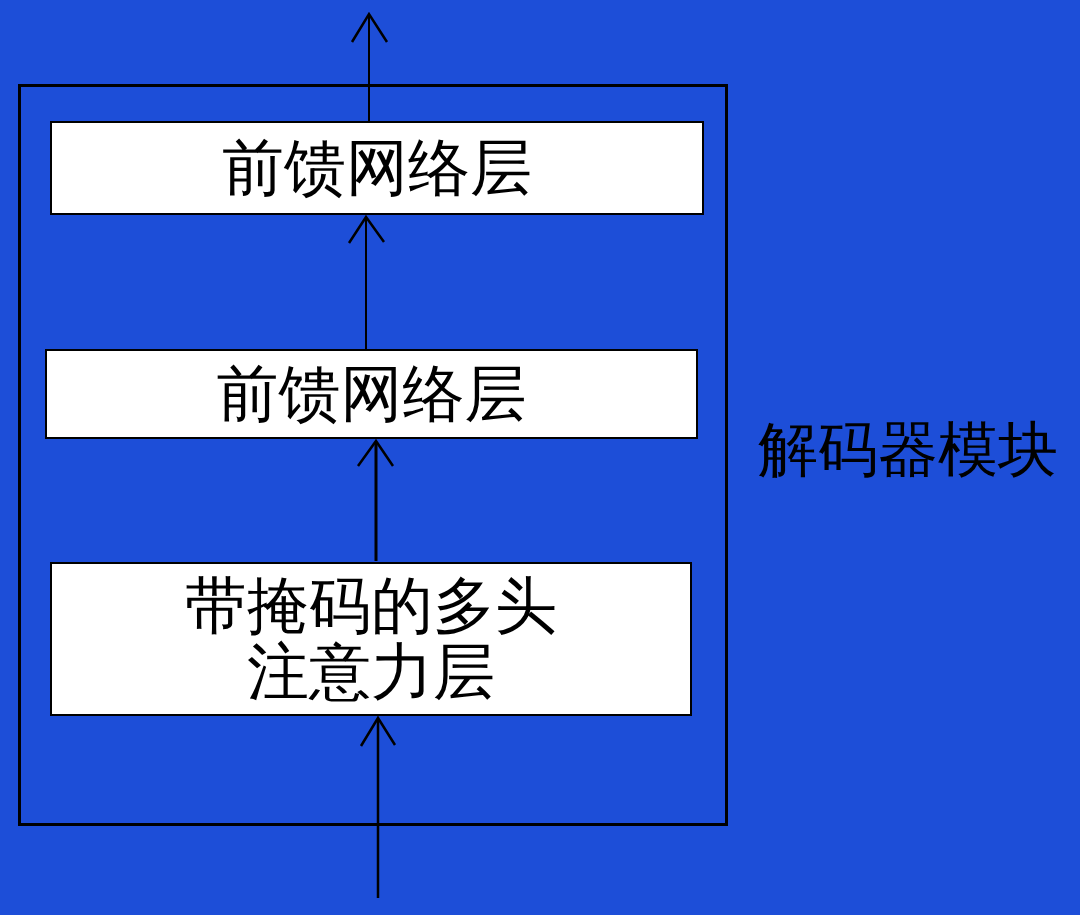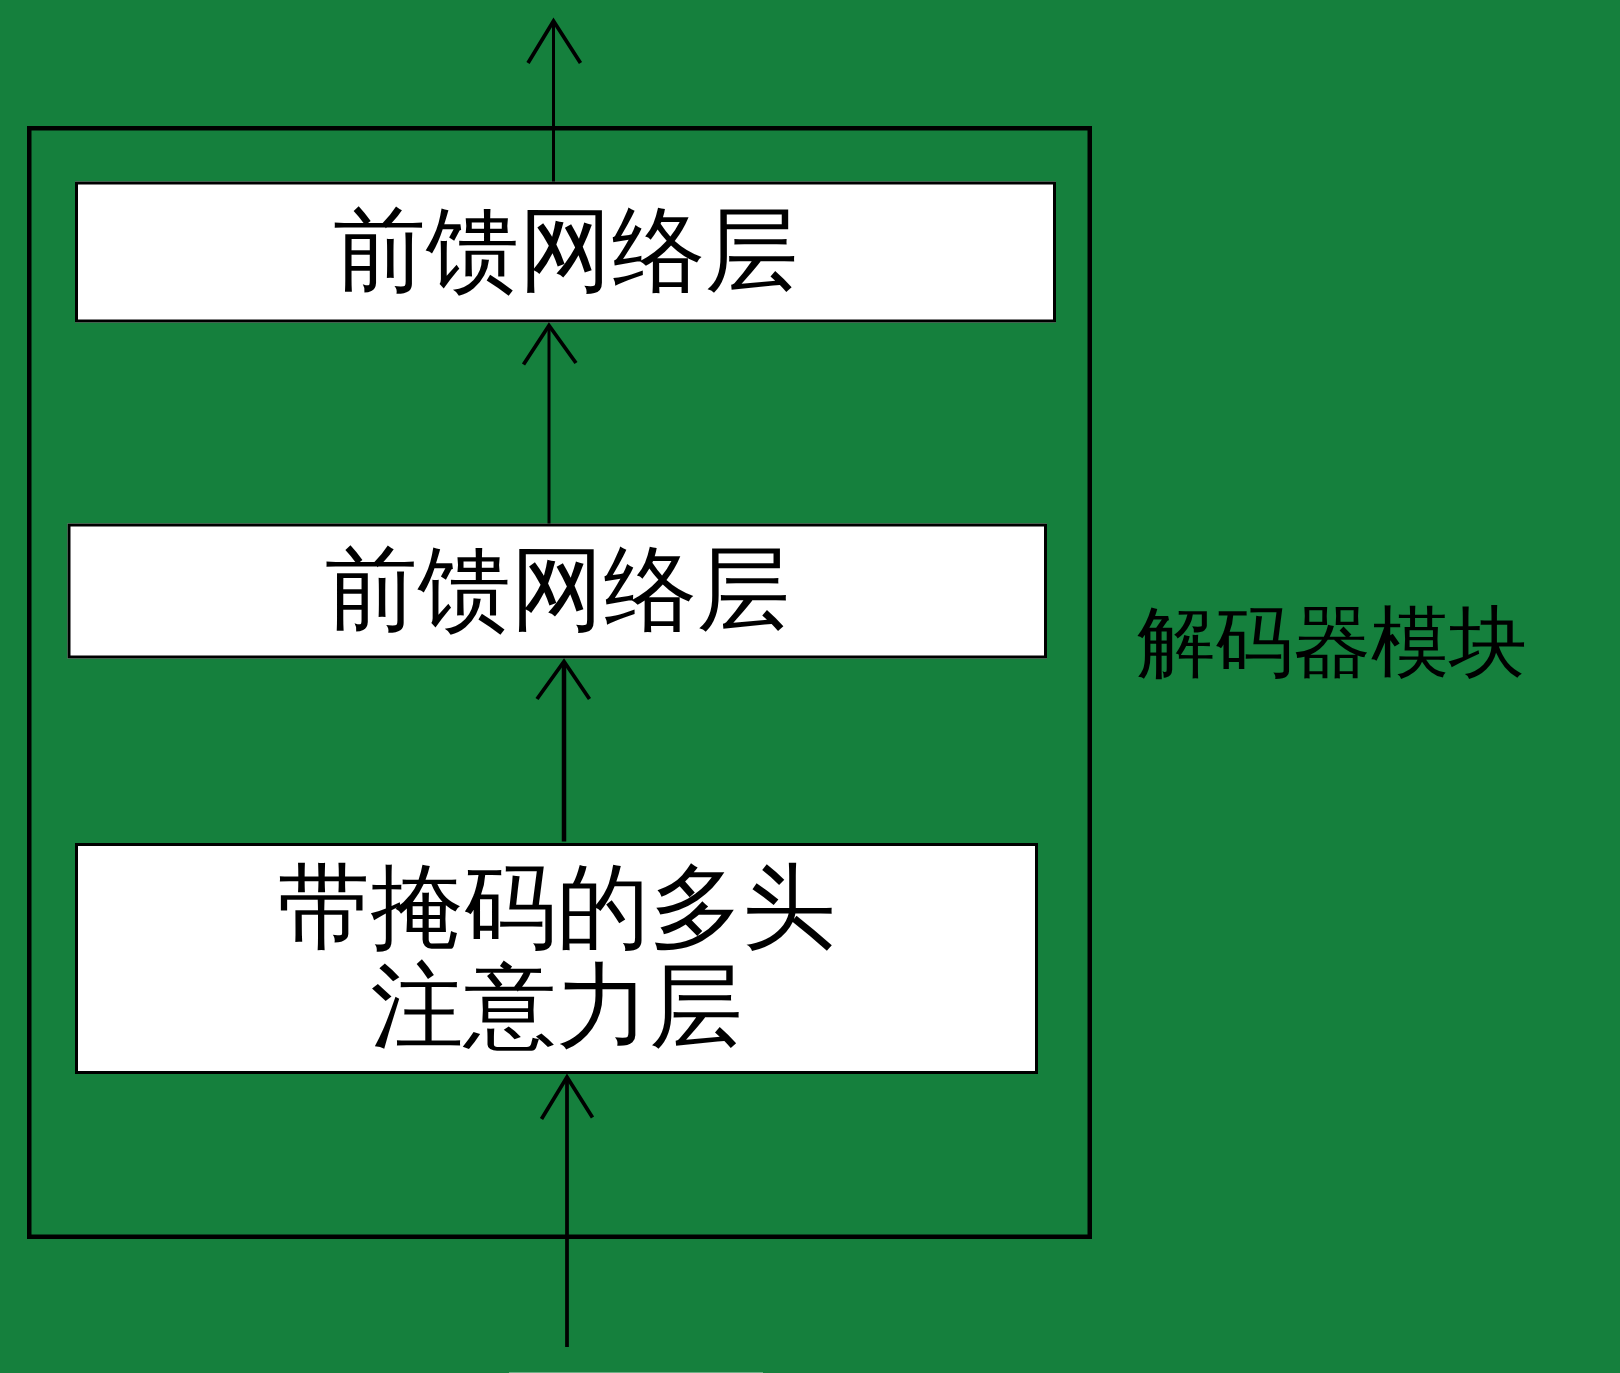--- a/index.html
+++ b/index.html
@@ -11,21 +11,21 @@
     width: 1080px;
     height: 915px;
     overflow: hidden;
     font-family: "Liberation Sans", "DejaVu Sans", sans-serif;
     color: #000000;
   }
   .canvas {
     position: relative;
     width: 1080px;
     height: 915px;
-    background: #15803d;
+    background: #1d4ed8;
   }
   .outer-box {
     position: absolute;
     left: 18px;
     top: 84px;
     width: 710px;
     height: 742px;
     border: 3px solid #000000;
     box-sizing: border-box;
     background: transparent;
@@ -46,22 +46,22 @@
     white-space: pre-line;
     color: #000000;
     letter-spacing: 0px;
   }
   .box-1 { left: 50px;  top: 121px; width: 654px; height: 94px;  }
   .box-2 { left: 45px;  top: 349px; width: 653px; height: 90px;  }
   .box-3 { left: 50px;  top: 562px; width: 642px; height: 154px; align-items: center; }
   .module-label {
     position: absolute;
     left: 758px;
-    top: 403px;
-    font-size: 52px;
+    top: 420px;
+    font-size: 60px;
     line-height: 1.0;
     white-space: nowrap;
     color: #000000;
   }
   .arrows-layer {
     position: absolute;
     left: 0;
     top: 0;
     width: 1080px;
     height: 915px;

